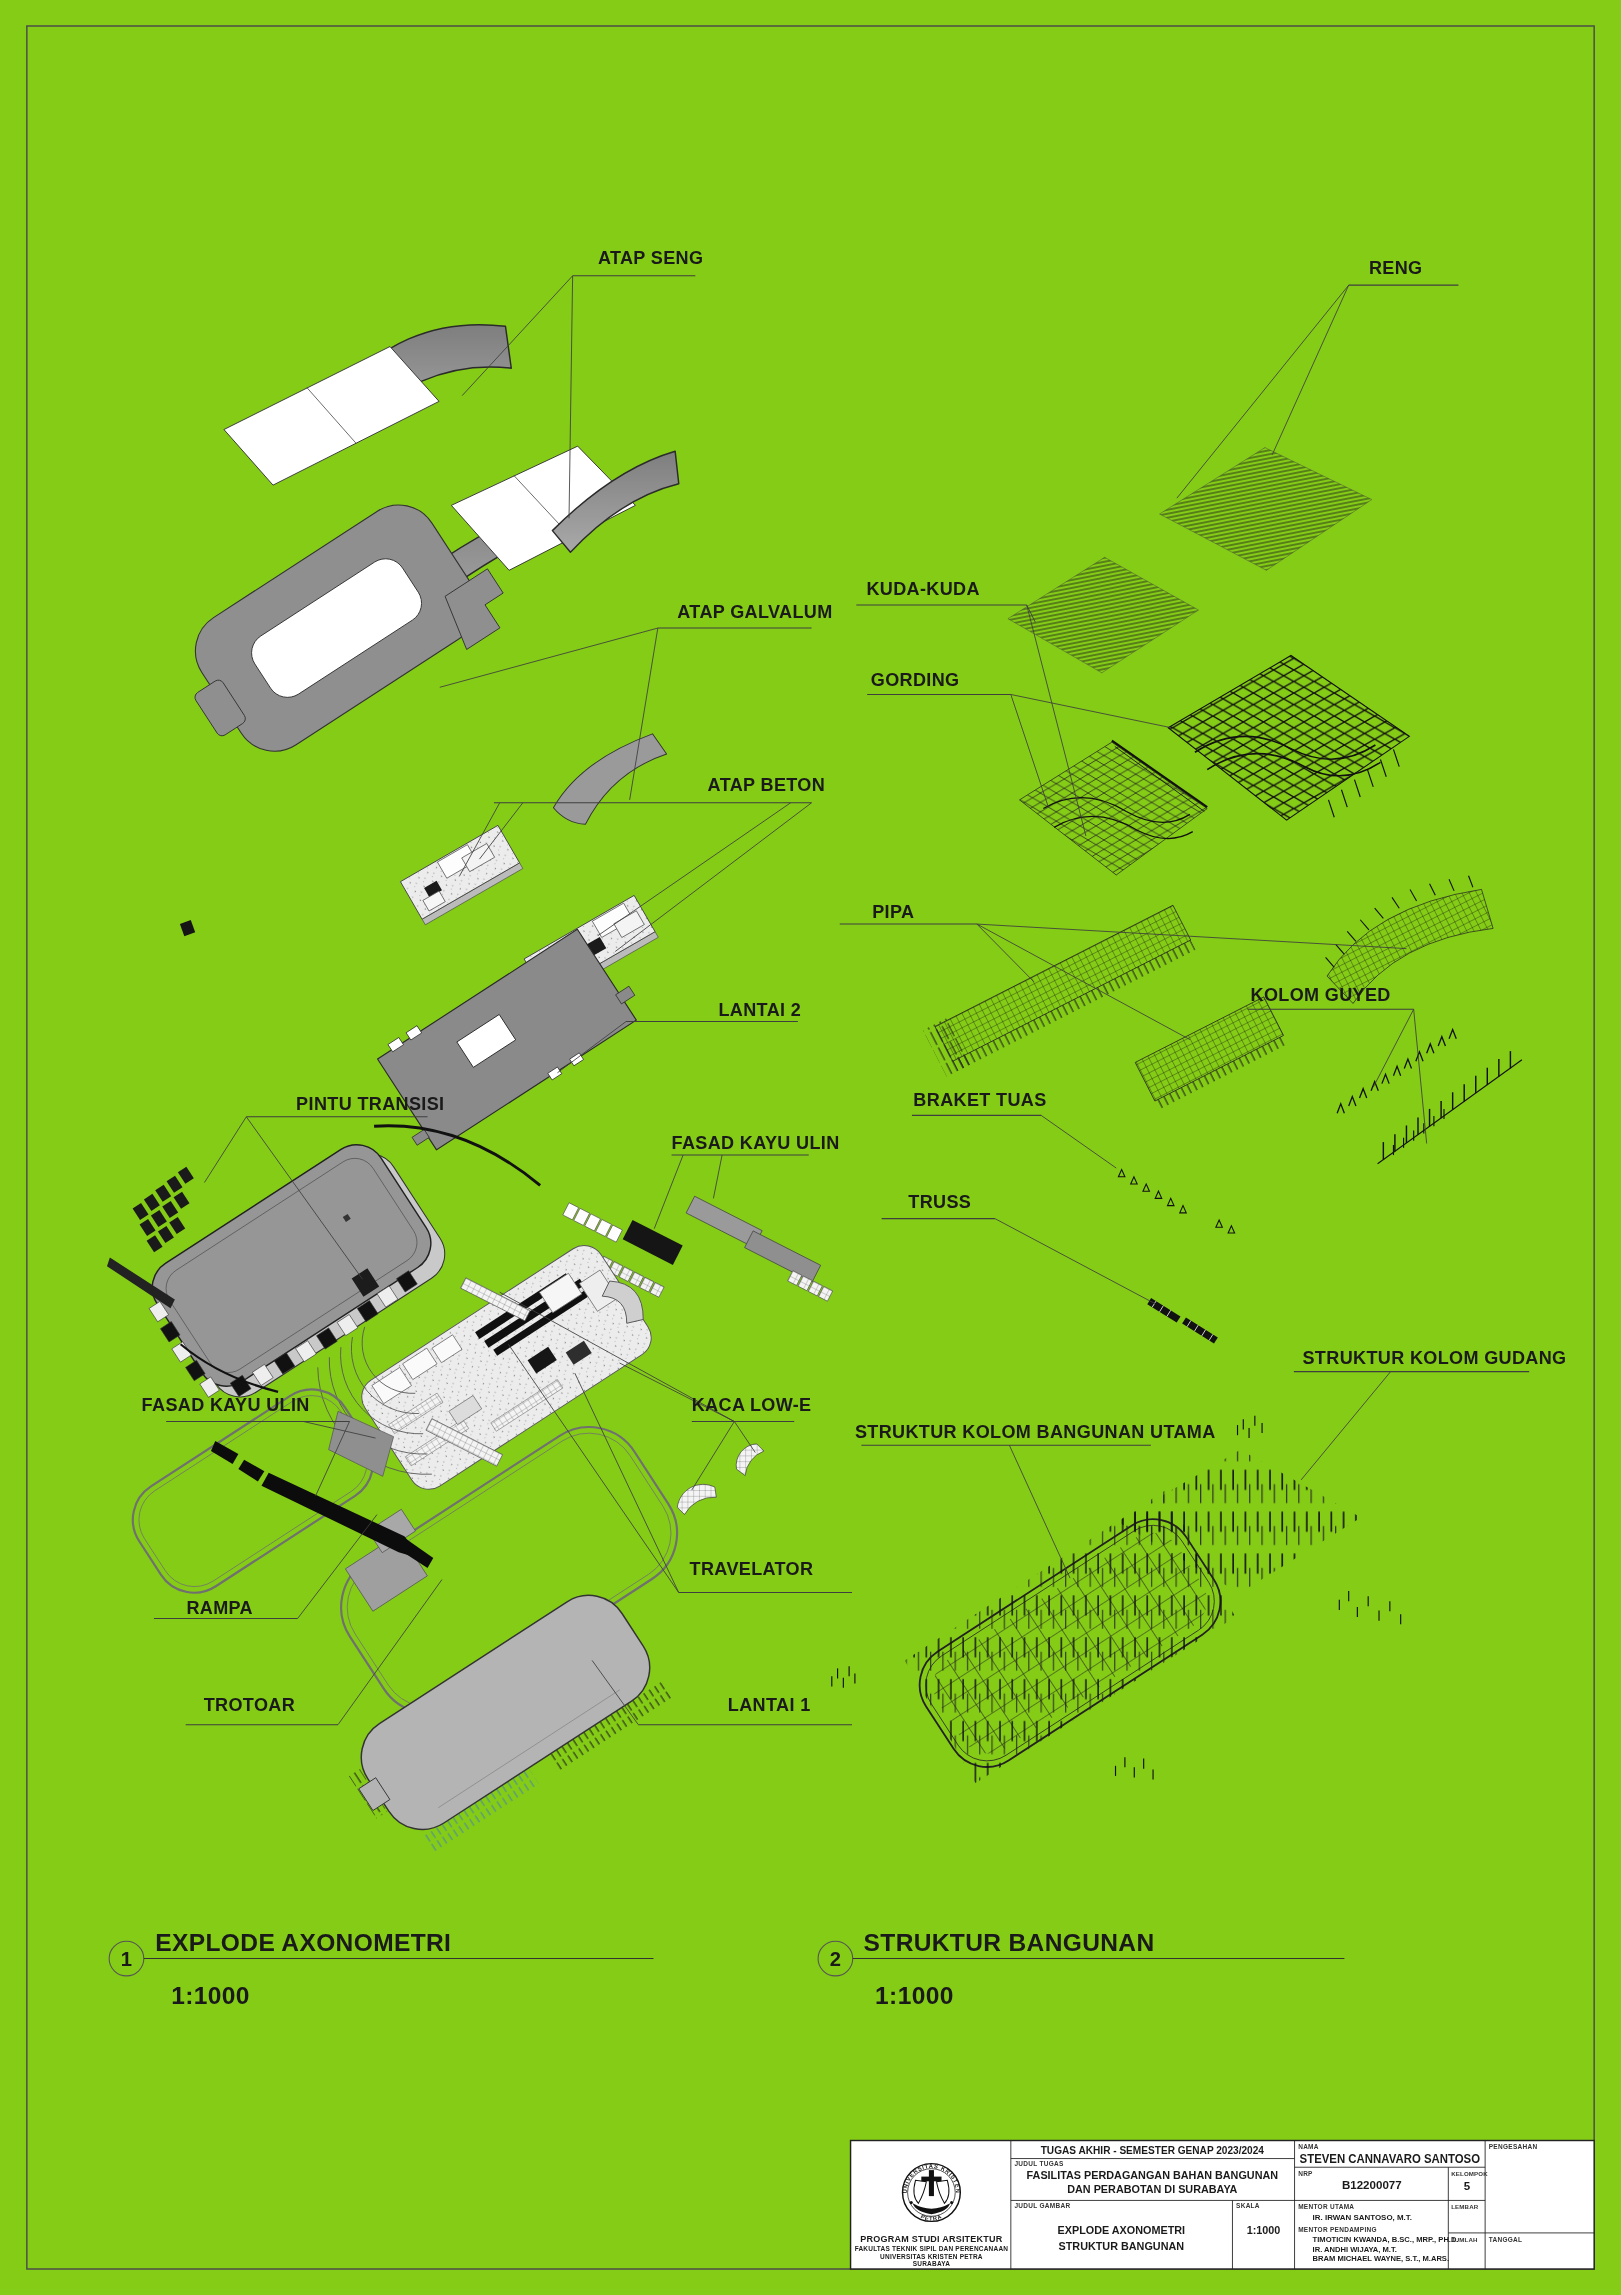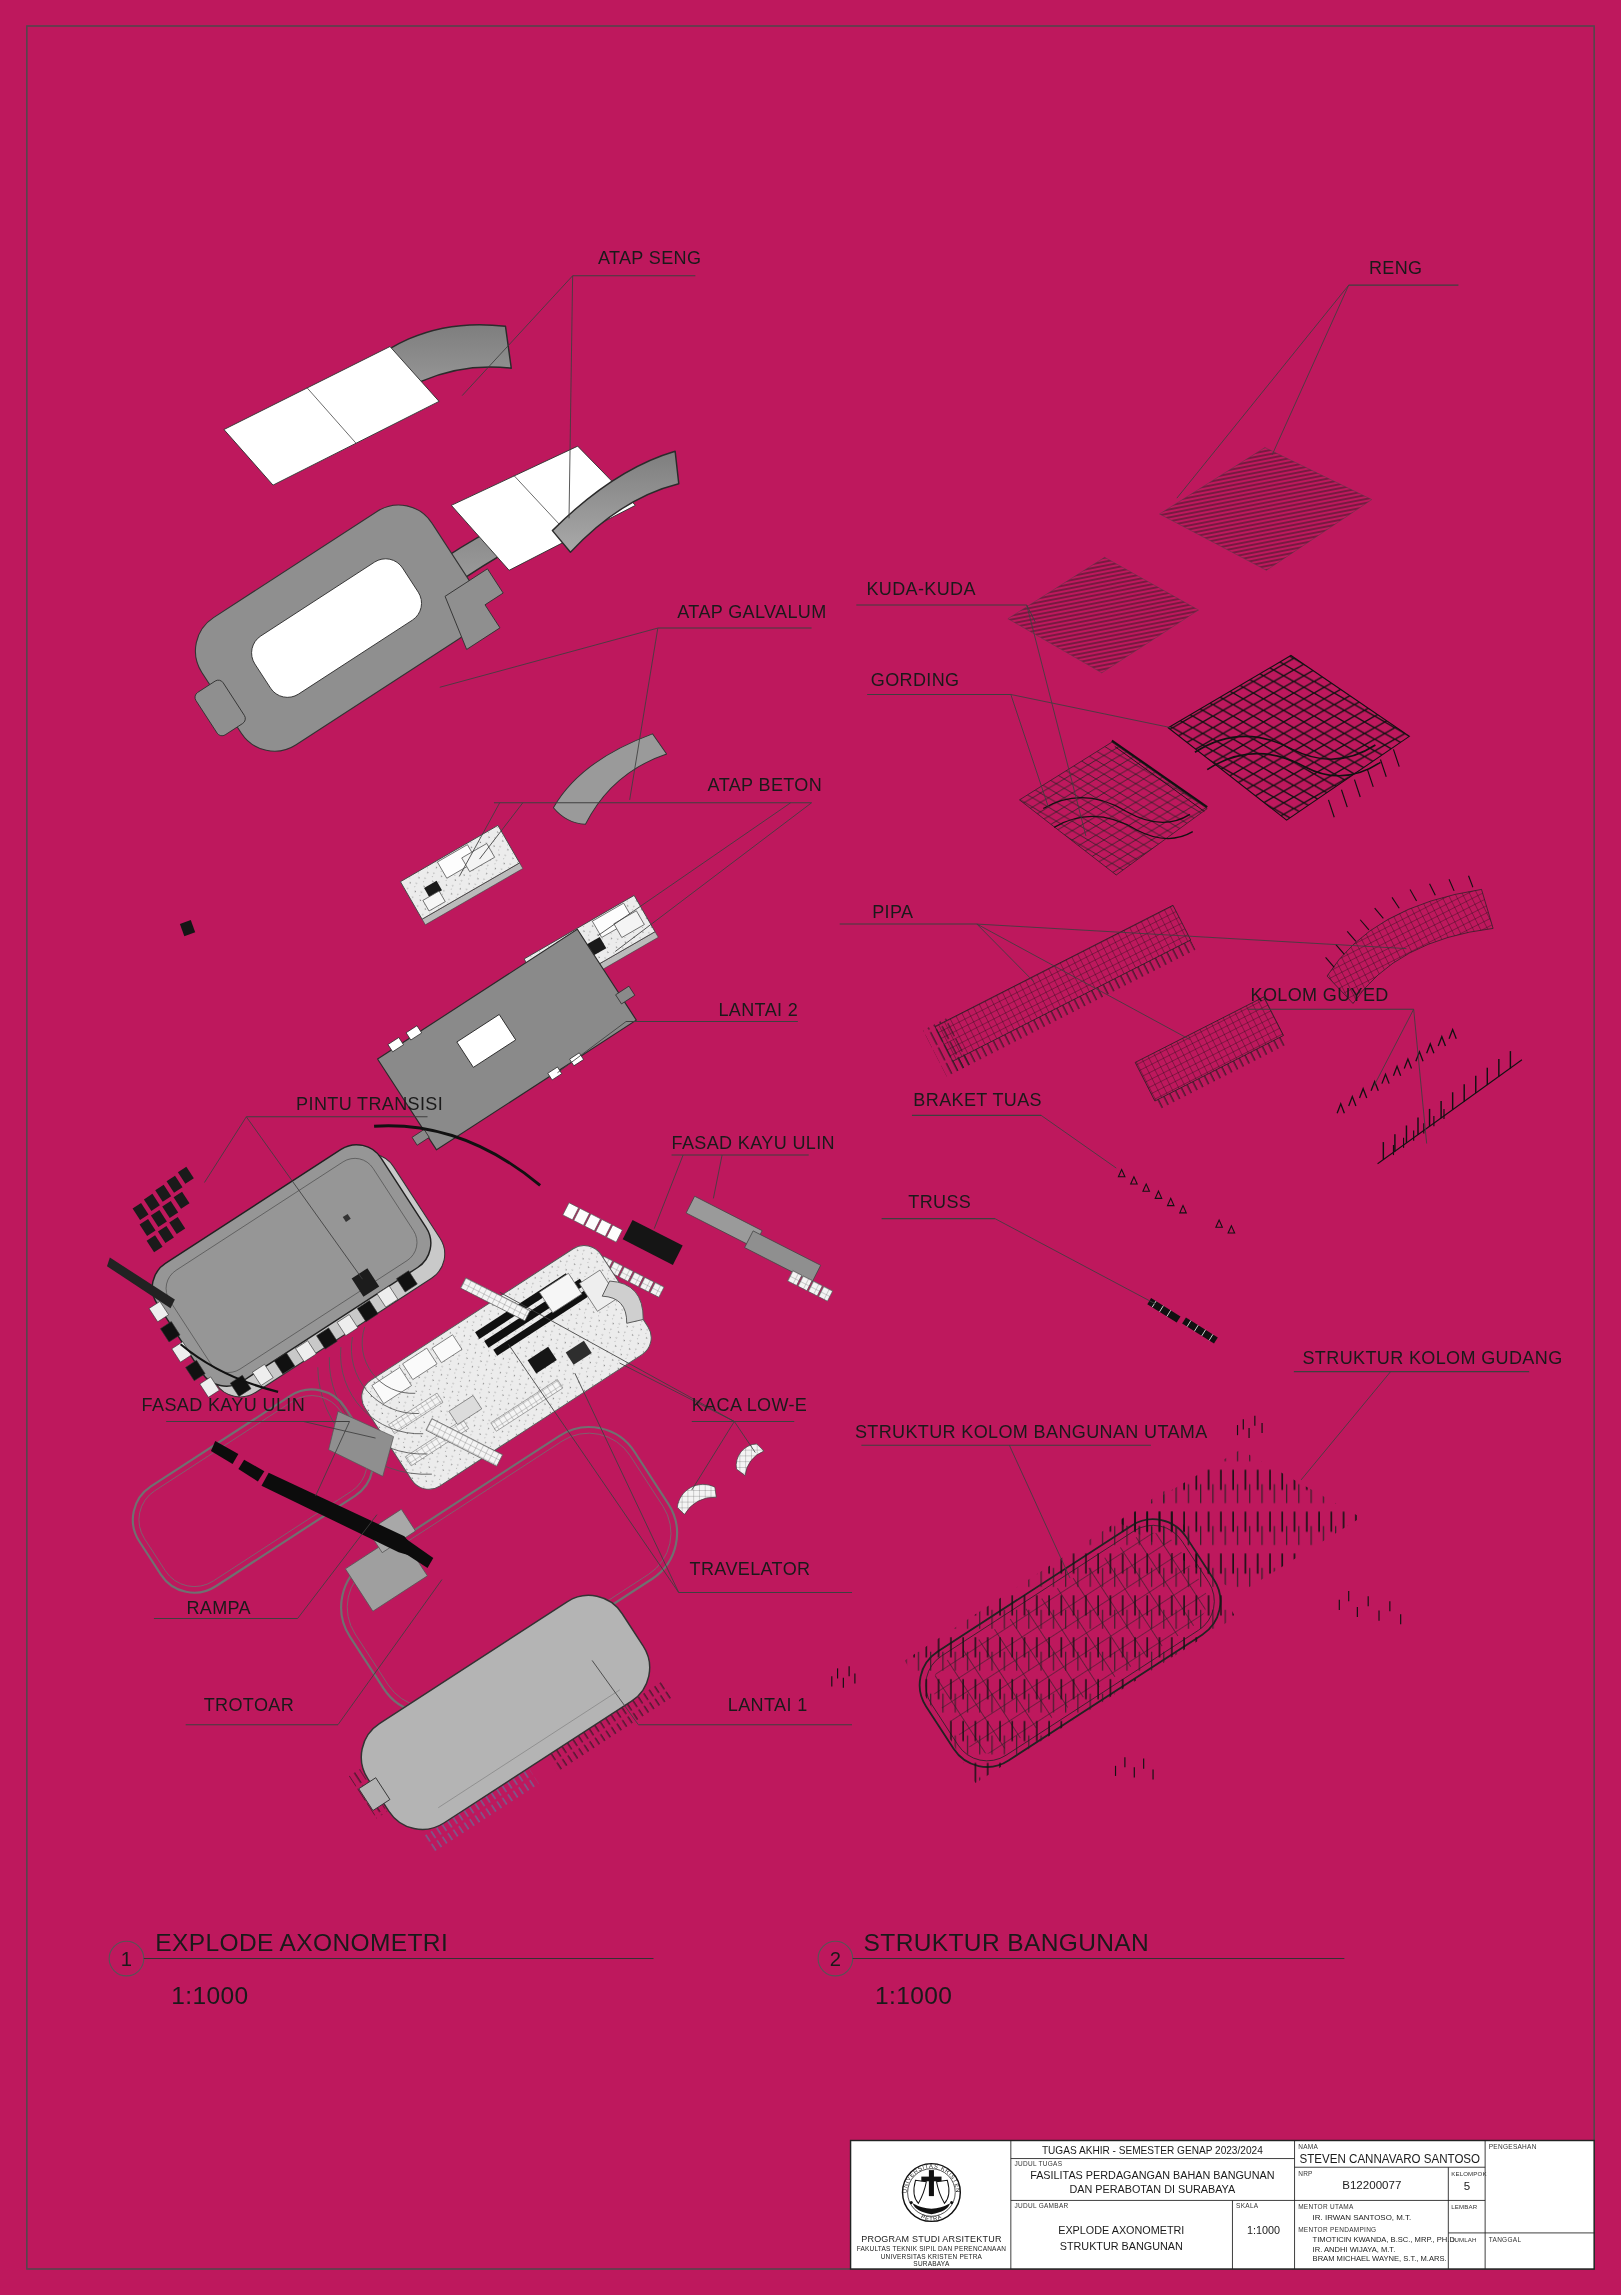--- a/index.html
+++ b/index.html
@@ -1,17 +1,17 @@
 <!DOCTYPE html>
 <html style="font-size:11.6px"><head>
 <meta charset="utf-8">
 <style>
   html,body{margin:0;padding:0;background:#e8e8e8;}
-  .sheet{position:relative;width:1621px;height:2295px;background:#be185d;overflow:hidden;
-         font-family:"Liberation Sans","DejaVu Sans",sans-serif;}
+  .sheet{position:relative;width:1621px;height:2295px;background:#84cc16;overflow:hidden;
+         font-family:"Liberation Sans","DejaVu Sans",sans-serif;font-weight:bold;}
   svg{position:absolute;left:0;top:0;}
   text{fill:#1a1a1a;}
   .lbl{font-size:25px;letter-spacing:.5px;}
   .ttl{font-size:34px;letter-spacing:.5px;}
   .num{font-size:28px;}
   .tb-small{font-size:9px;letter-spacing:.4px;fill:#333;}
   .tb-xs{font-size:8.5px;letter-spacing:.2px;fill:#333;}
   .tb-med{font-size:15px;}
   .tb-big{font-size:18px;}
   .tb-name{font-size:11px;}

